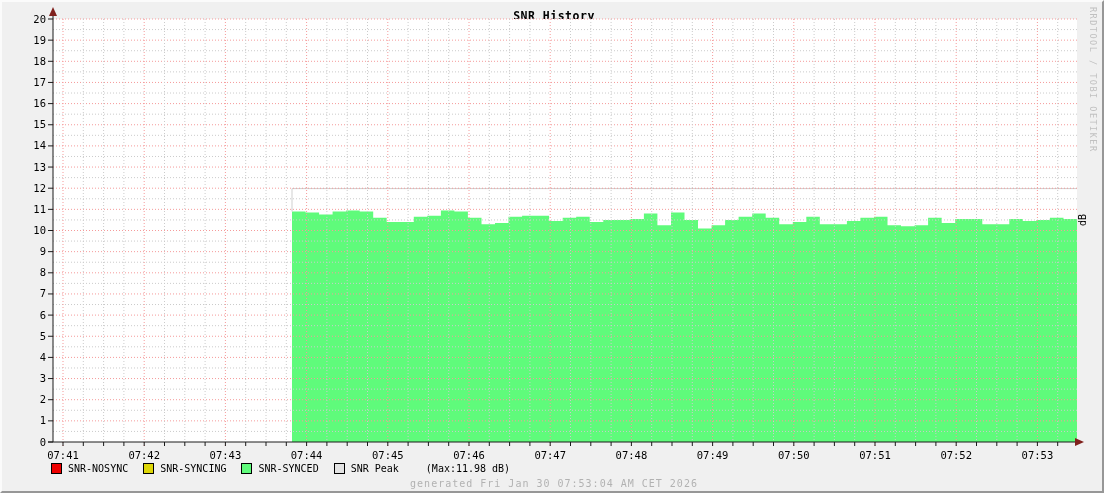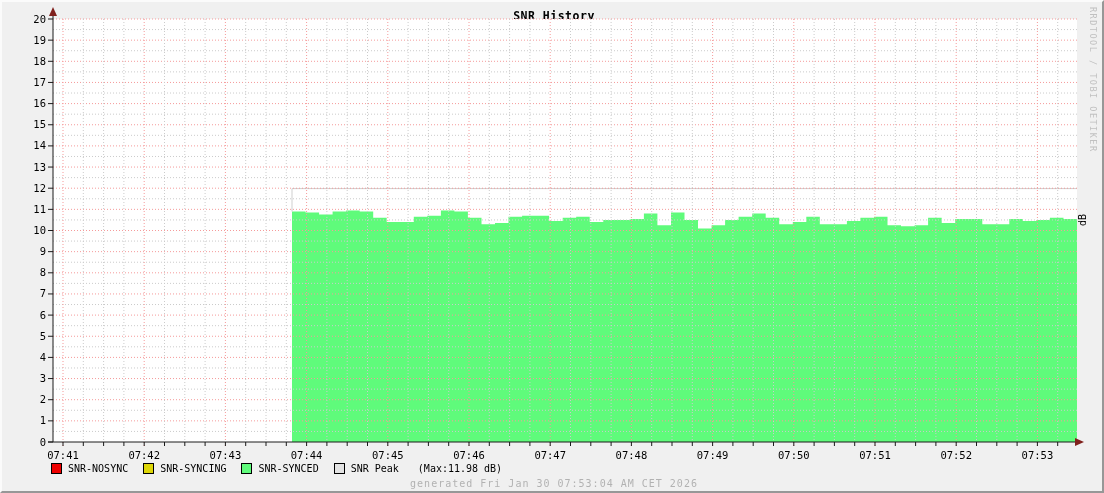--- a/index.html
+++ b/index.html
@@ -25,21 +25,21 @@
   .legend-row{
     position:absolute;left:11px;top:461px;
     display:flex;align-items:center;
     font-size:10px;color:#000;white-space:nowrap;padding-left:38px;
   }
   .legend-item{display:flex;align-items:center;margin-right:15px;}
   .legend-swatch{
     display:inline-block;width:9px;height:9px;
     border:1px solid #000;margin-right:6px;
   }
-  .legend-max{margin-left:4px;}
+  .legend-max{margin-left:12px;}
   .footer-generated{
     position:absolute;left:0;top:476px;width:1104px;
     text-align:center;
     font-size:10px;color:#b2b2b2;letter-spacing:1px;
   }
   .watermark{
     position:absolute;top:5px;right:4px;
     writing-mode:vertical-rl;
     font-size:8.5px;color:#c0c0c0;letter-spacing:1.5px;
   }

